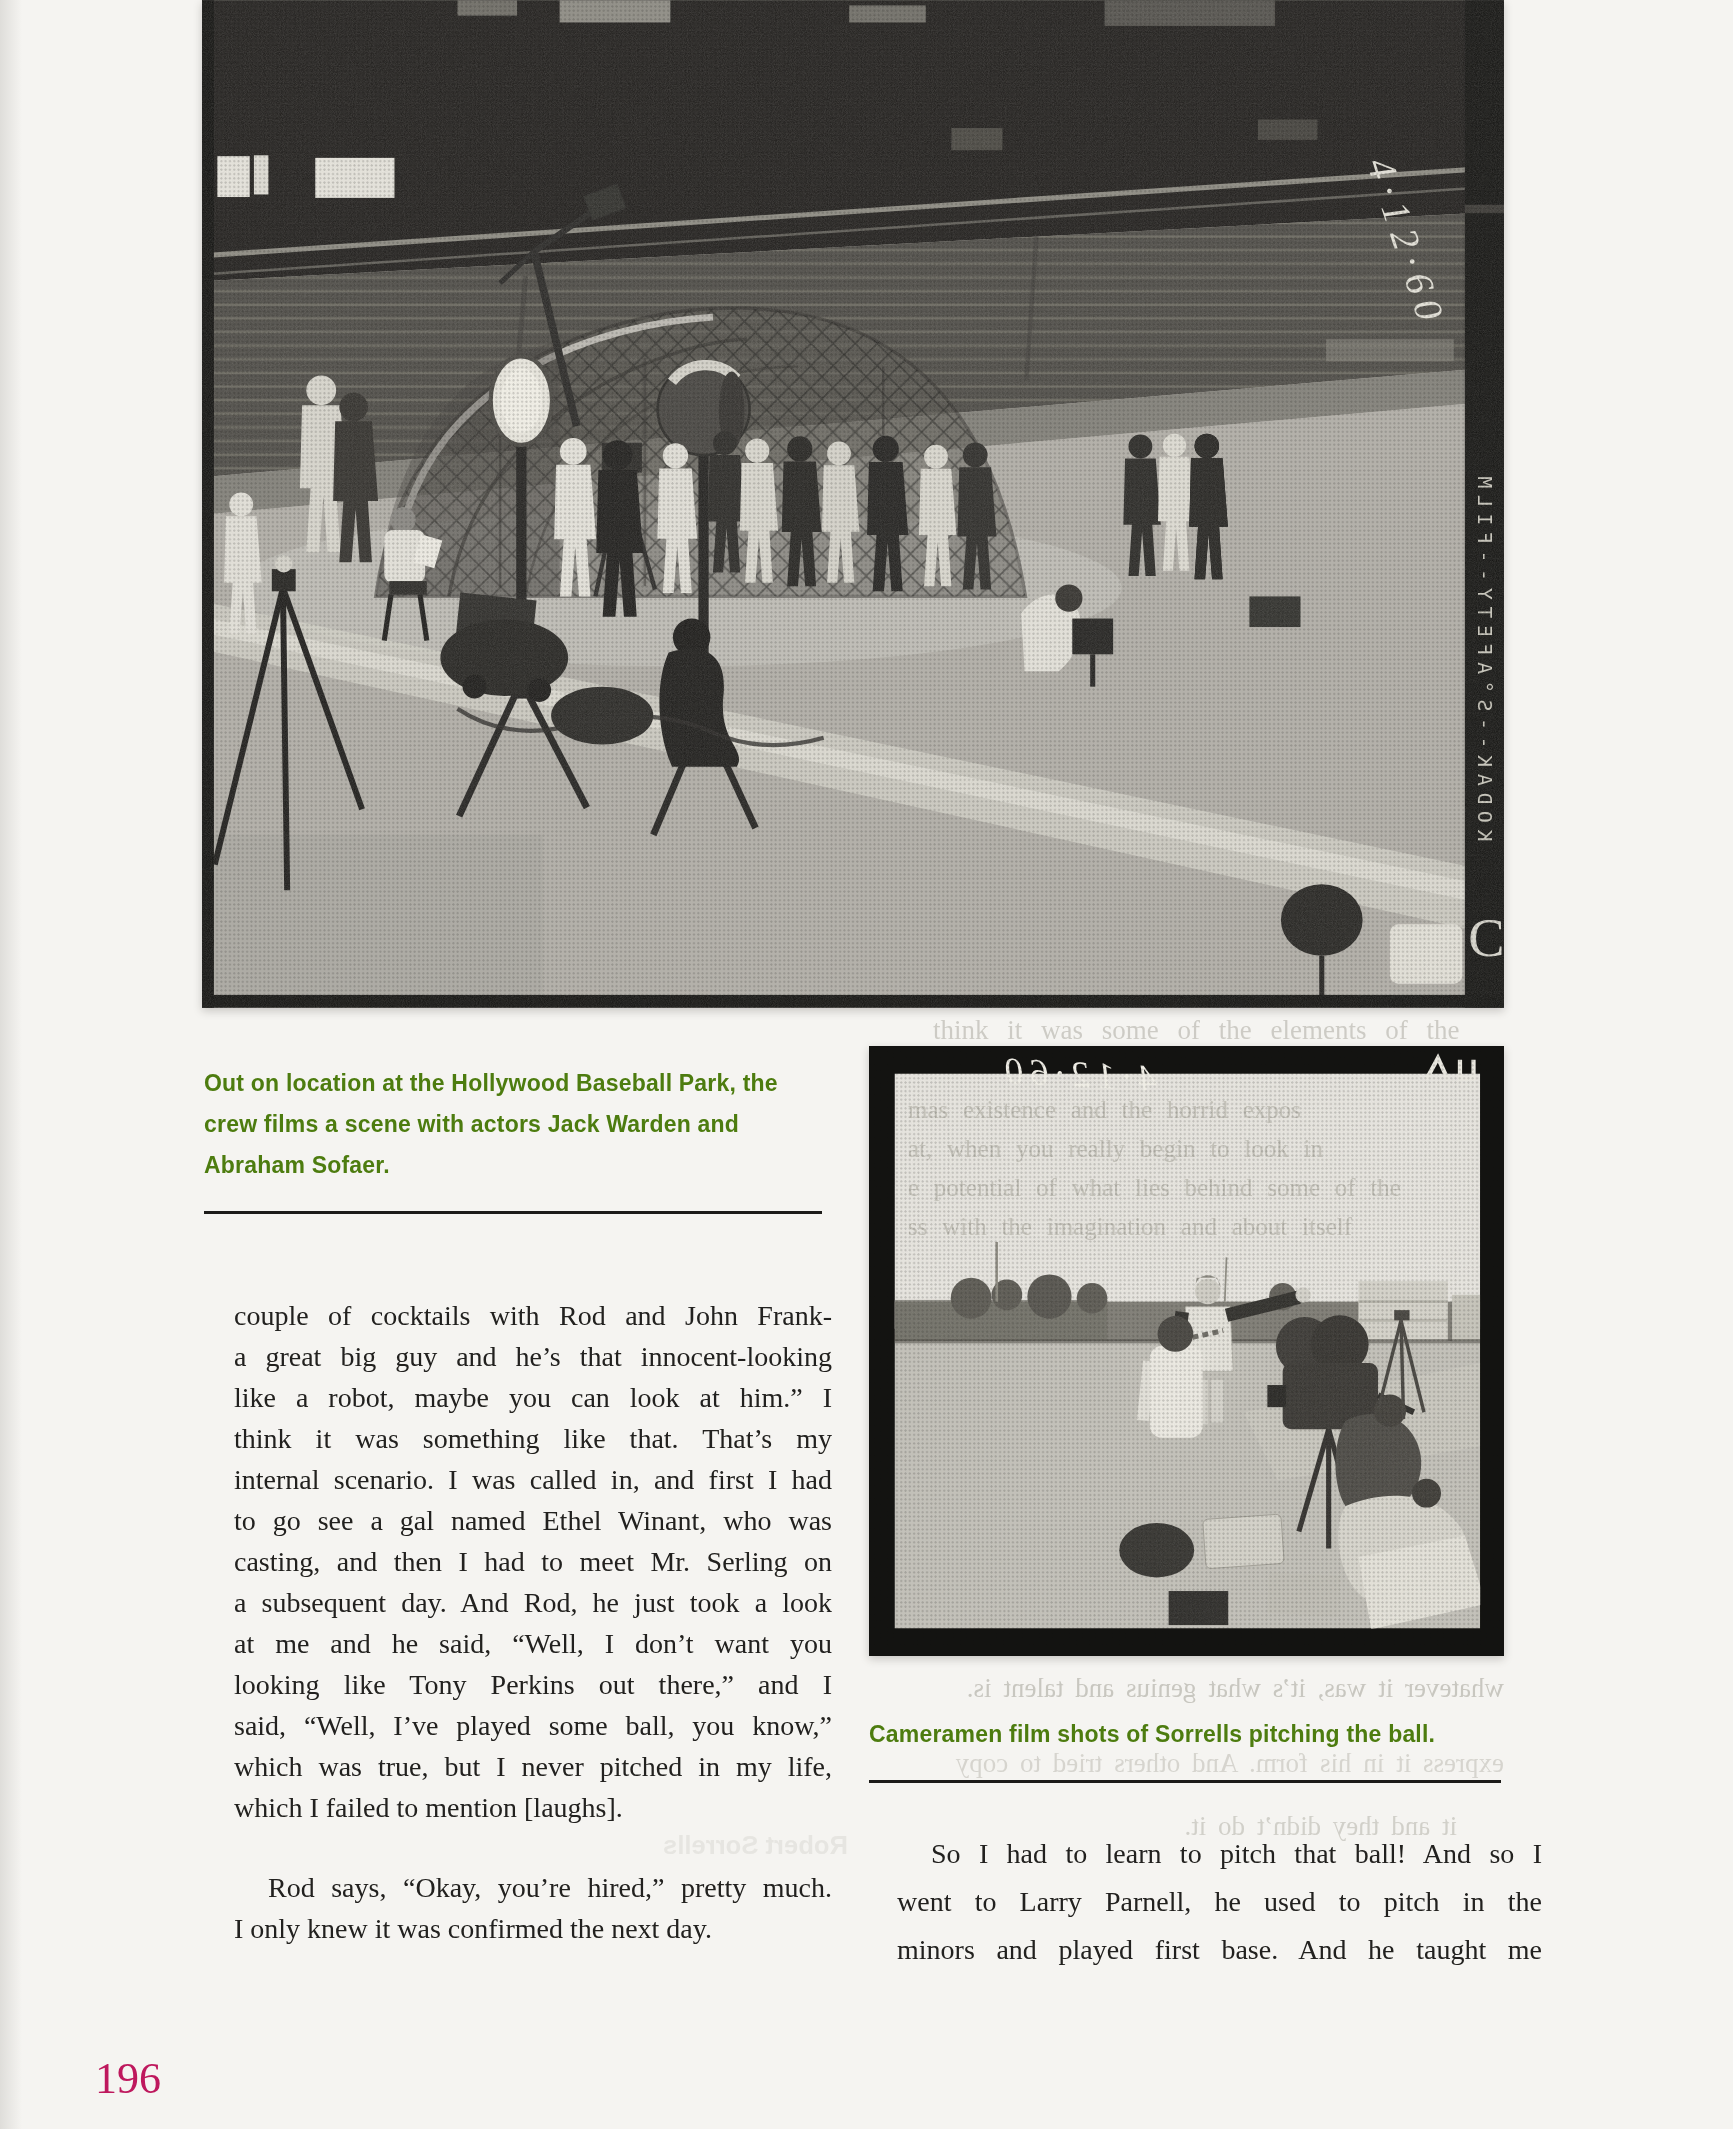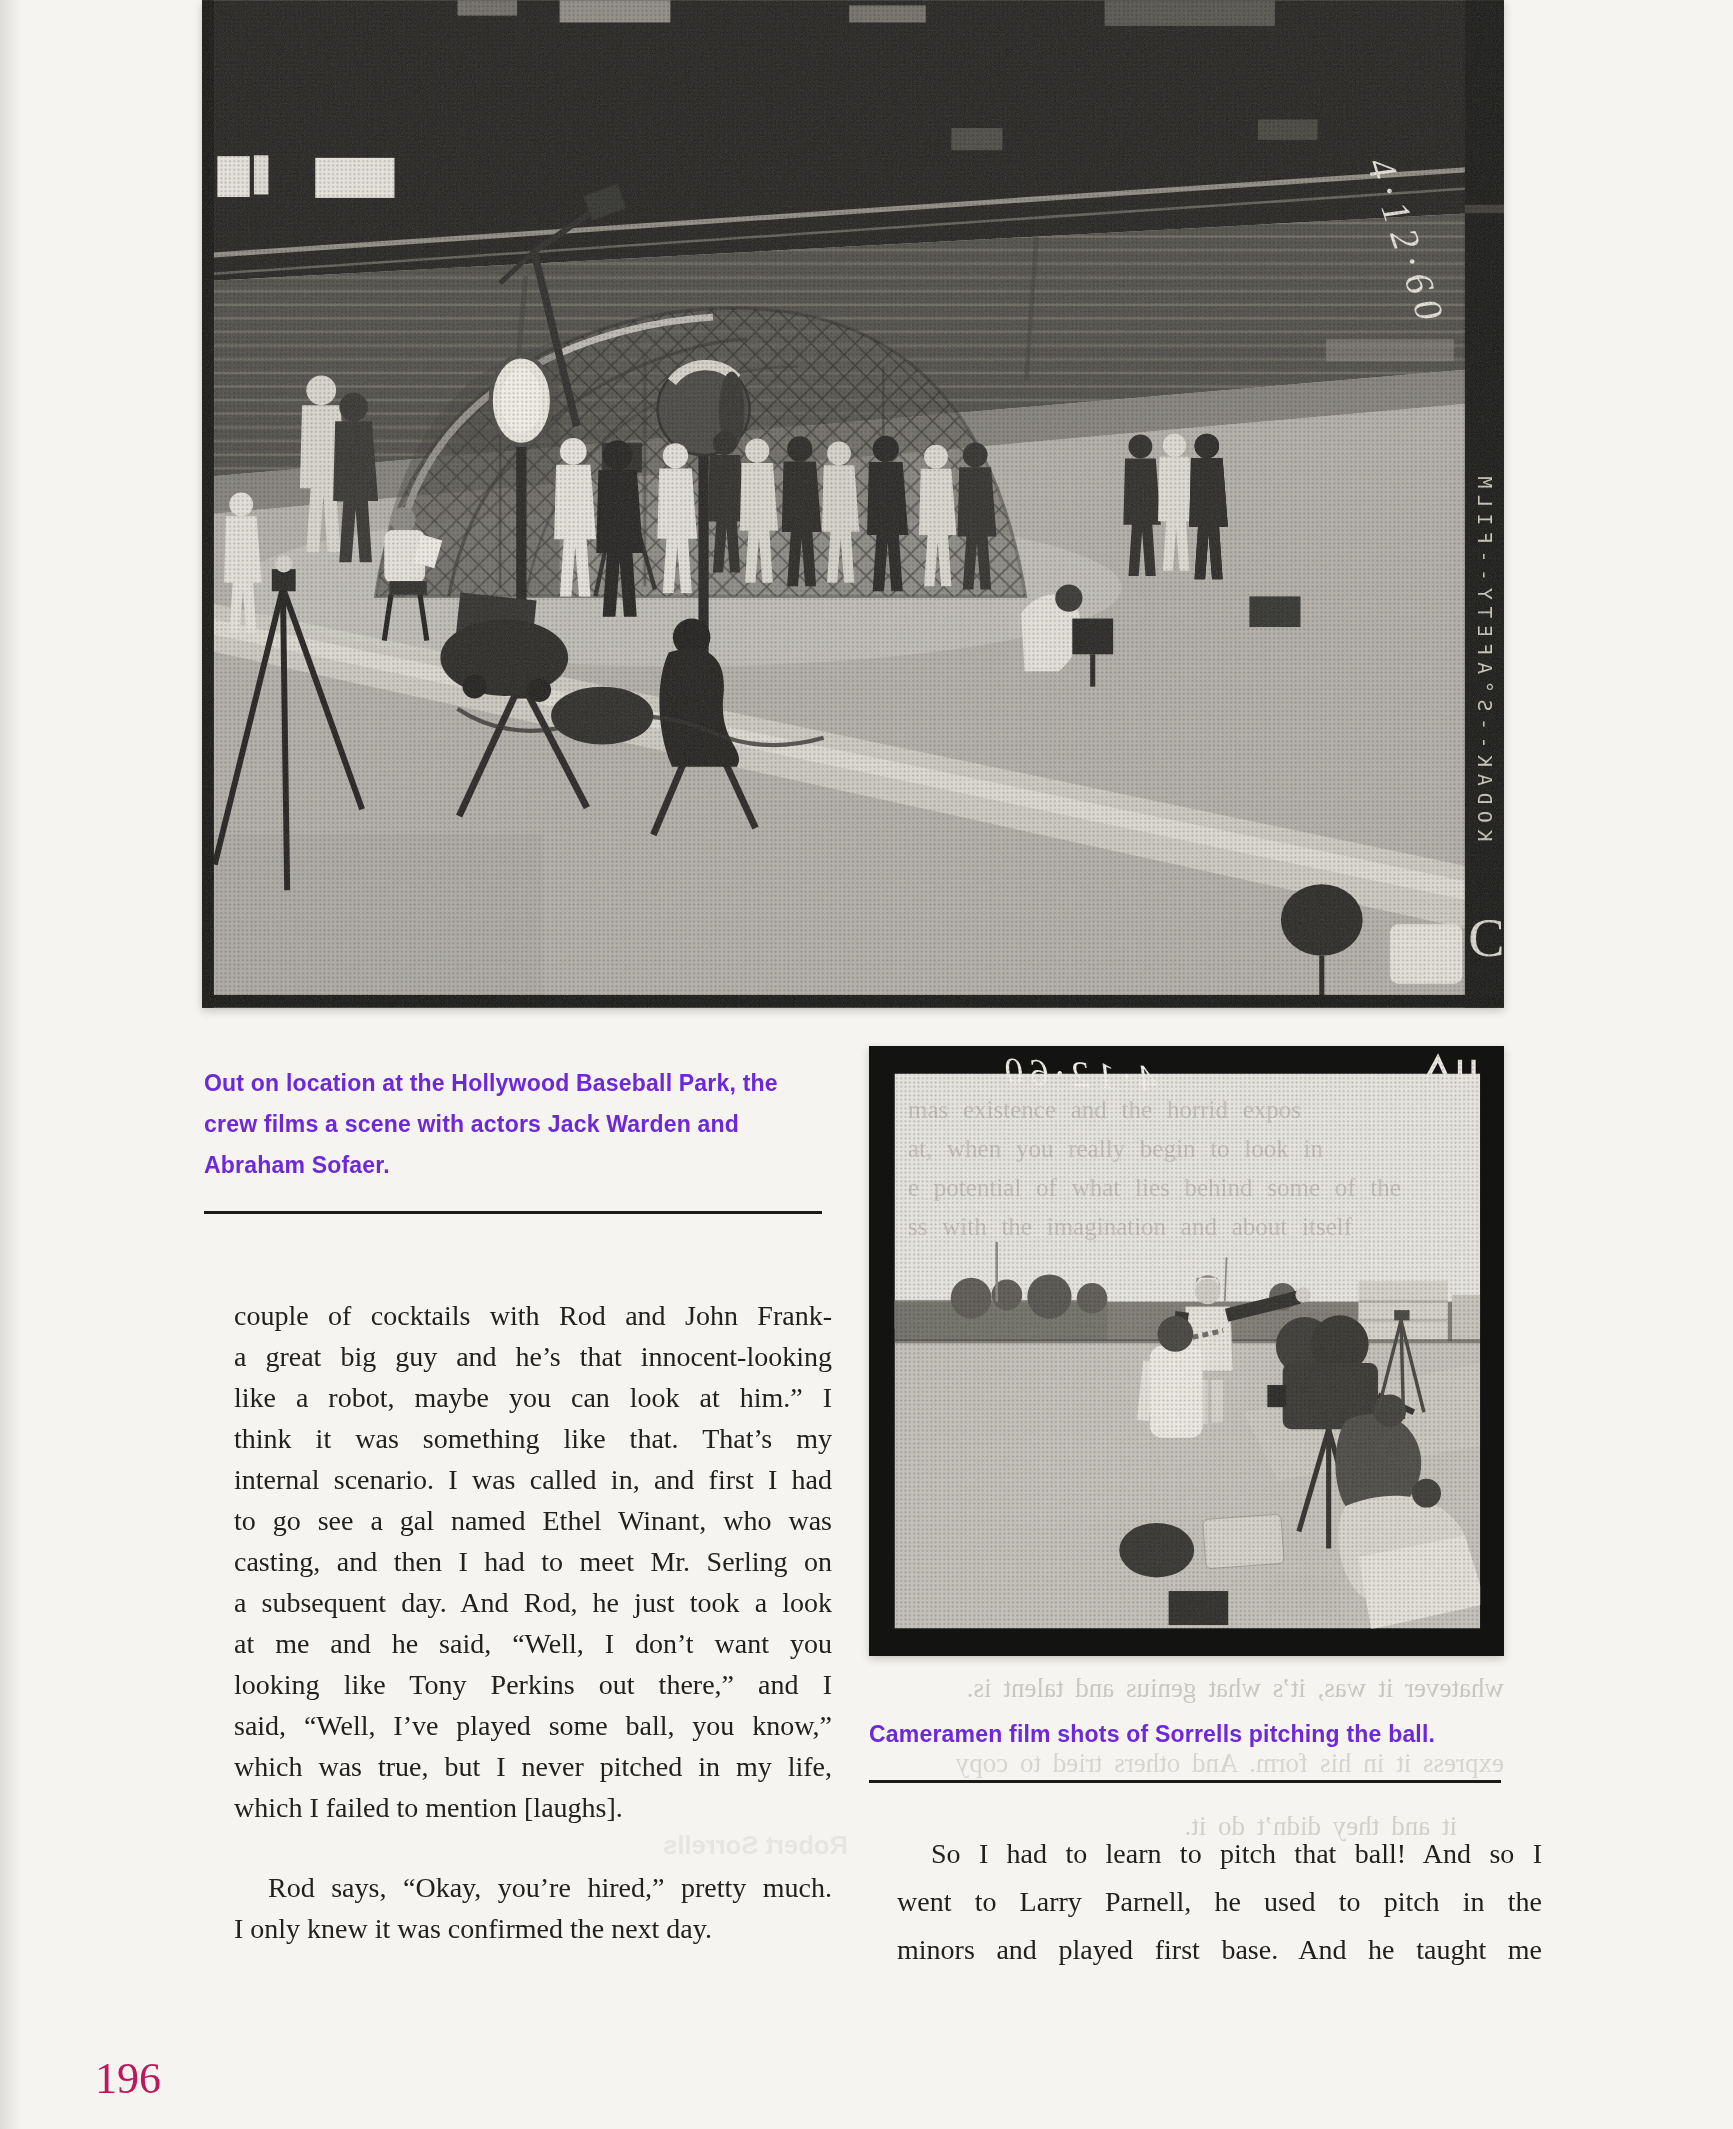--- a/index.html
+++ b/index.html
@@ -48,21 +48,21 @@
   #photo-sky-bleed {
     position:absolute; left:39px; top:44px; width:554px;
     font-size:25px; line-height:39px; word-spacing:8.5px;
     color:#a9a79c; opacity:.55; pointer-events:none;
   }
   #photo-sky-bleed .line { white-space:nowrap; overflow:hidden; }
 
   
   .caption {
     position:absolute; font-family:"Liberation Sans","DejaVu Sans",sans-serif;
-    font-weight:bold; font-size:23px; color:#6d28d9; letter-spacing:0.2px;
+    font-weight:bold; font-size:23px; color:#4d7c0f; letter-spacing:0.2px;
   }
   #left-caption { left:204px; top:1063px; width:596px; }
   #left-caption .line { line-height:41px; white-space:nowrap; }
   #right-caption { left:869px; top:1717px; width:635px; line-height:34px; white-space:nowrap; }
   .rule { position:absolute; height:3.4px; background:#1c1b19; }
   #left-rule { left:204px; top:1211px; width:618px; }
   #right-rule { left:869px; top:1780px; width:632px; }
 
   
   .textblock { position:absolute; font-size:28px; color:#22211f; }
@@ -385,20 +385,21 @@
 
   <div id="right-caption" class="caption">Cameramen film shots of Sorrells pitching the ball.</div>
   <div id="right-rule" class="rule"></div>
 
   <div id="right-body" class="textblock indent-first">
       <div class="line">So I had to learn to pitch that ball! And so I</div>
       <div class="line">went to Larry Parnell, he used to pitch in the</div>
       <div class="line">minors and played first base. And he taught me</div>
     </div>
 
+  <div id="bleed-above-small" class="bleed">think it was some of the elements of the</div>
   <div id="bleed-right-1" class="bleed mirrored">whatever it was, it’s what genius and talent is.</div>
   <div id="bleed-right-2" class="bleed mirrored">express it in his form. And others tried to copy</div>
   <div id="bleed-right-3" class="bleed mirrored">it and they didn’t do it.</div>
   <div id="bleed-left-frag" class="bleed mirrored">Robert Sorrells</div>
 
   <div id="page-number">196</div>
 </div>
 
 
 </body></html>

